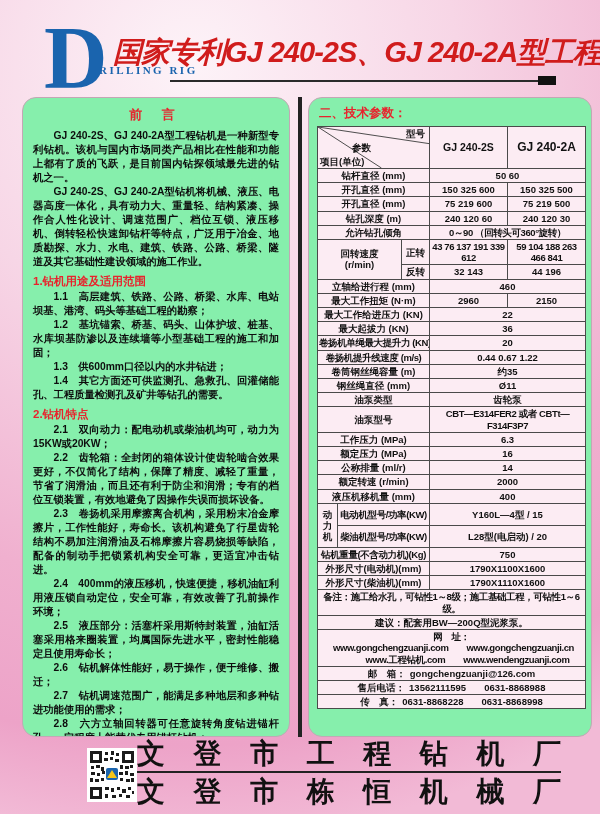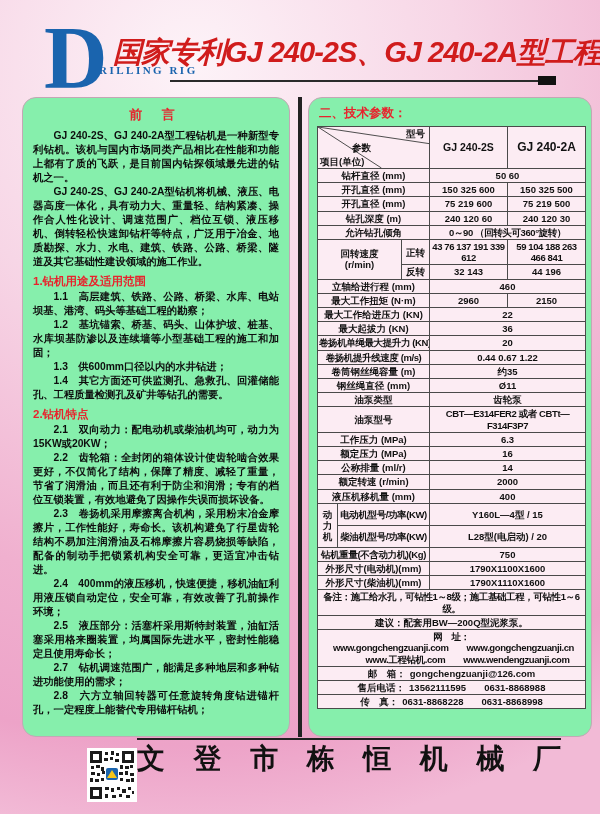--- a/index.html
+++ b/index.html
@@ -90,20 +90,21 @@
     <p>1.1　高层建筑、铁路、公路、桥梁、水库、电站坝基、港湾、码头等基础工程的勘察；</p>
     <p>1.2　基坑锚索、桥基、码头、山体护坡、桩基、水库坝基防渗以及连续墙等小型基础工程的施工和加固；</p>
     <p>1.3　供600mm口径以内的水井钻进；</p>
     <p>1.4　其它方面还可供监测孔、急救孔、回灌储能孔、工程质量检测孔及矿井等钻孔的需要。</p>
     <div class="sec-heading">2.钻机特点</div>
     <p>2.1　双向动力：配电动机或柴油机均可，动力为15KW或20KW；</p>
     <p>2.2　齿轮箱：全封闭的箱体设计使齿轮啮合效果更好，不仅简化了结构，保障了精度、减轻了重量，节省了润滑油，而且还有利于防尘和润滑；专有的档位互锁装置，有效地避免了因操作失误而损坏设备。</p>
     <p>2.3　卷扬机采用摩擦离合机构，采用粉末冶金摩擦片，工作性能好，寿命长。该机构避免了行星齿轮结构不易加注润滑油及石棉摩擦片容易烧损等缺陷，配备的制动手把锁紧机构安全可靠，更适宜冲击钻进。</p>
     <p>2.4　400mm的液压移机，快速便捷，移机油缸利用液压锁自动定位，安全可靠，有效改善了孔前操作环境；</p>
     <p>2.5　液压部分：活塞杆采用斯特封装置，油缸活塞采用格来圈装置，均属国际先进水平，密封性能稳定且使用寿命长；</p>
+    <p>2.6　钻机解体性能好，易于操作，便于维修、搬迁；</p>
     <p>2.7　钻机调速范围广，能满足多种地层和多种钻进功能使用的需求；</p>
     <p>2.8　六方立轴回转器可任意旋转角度钻进锚杆孔，一定程度上能替代专用锚杆钻机；</p>
 
   </div>
 </div>
 
 <div class="panel panel-right">
   <div class="spec-heading">二、技术参数：</div>
   <table class="specs">
     <colgroup>
@@ -320,15 +321,16 @@
       <rect x="16" y="44" width="3" height="4"></rect>
         <rect x="23" y="45" width="4" height="3"></rect>
         <rect x="30" y="44" width="3" height="3"></rect>
         <rect x="37" y="45" width="4" height="3"></rect>
     </g>
     <rect x="17" y="18" width="12" height="12" rx="2" fill="#1a64ae"></rect>
     <path d="M23 20 L28 28 L18 28 Z" fill="#f5c518"></path>
   </svg>
 </div>
 <div class="companies">
+  <div class="company-line">文登市工程钻机厂</div>
   <div class="company-rule"></div>
   <div class="company-line">文登市栋恒机械厂</div>
 </div>
 
 </body></html>

